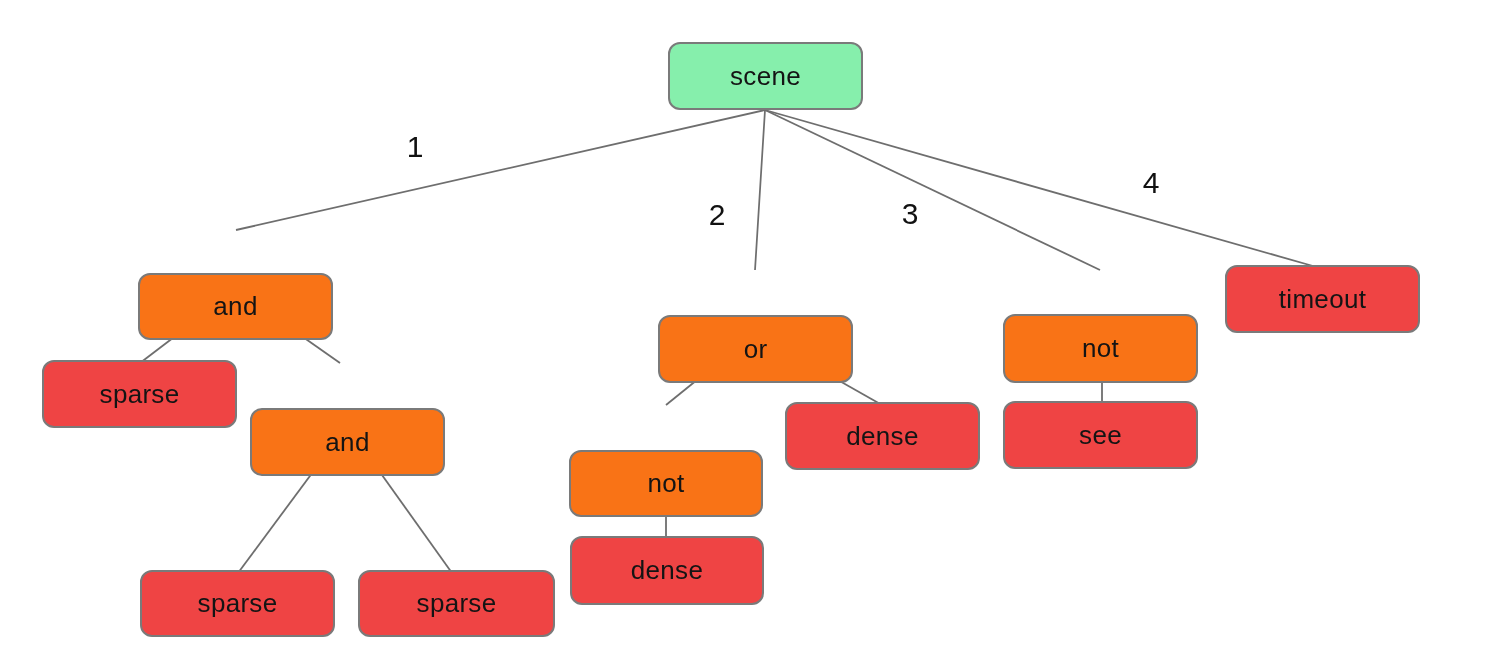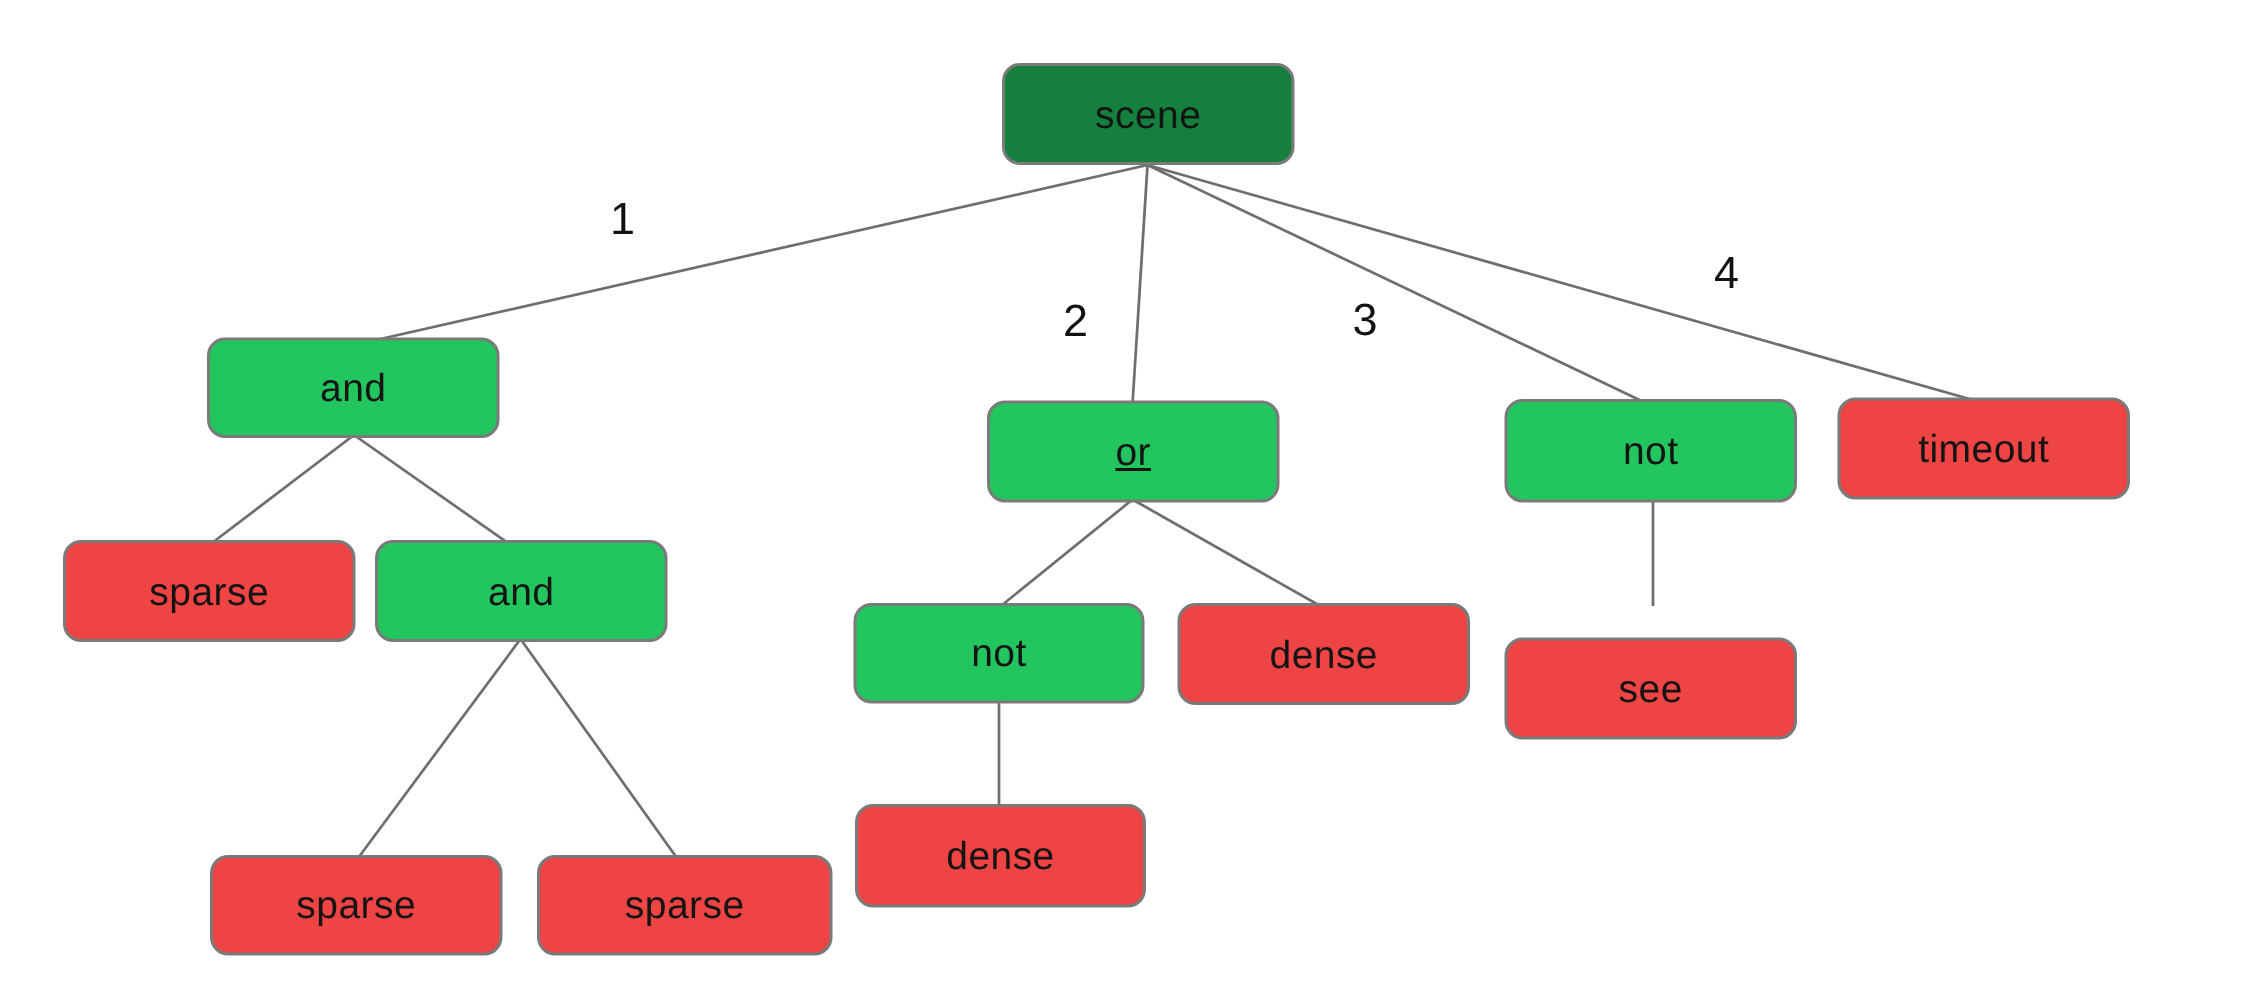--- a/index.html
+++ b/index.html
@@ -31,22 +31,22 @@
     display: flex;
     align-items: center;
     justify-content: center;
     border: 2px solid #7a7a7a;
     border-radius: 12px;
     font-size: 26px;
     color: #141414;
     box-sizing: border-box;
     letter-spacing: 0.3px;
   }
-  .node.tan  { background: #15803d; }
-  .node.pink { background: #22c55e; }
+  .node.tan  { background: #86efac; }
+  .node.pink { background: #f97316; margin-top: 48px; }
   .node.blue { background: #ef4444; }
   .edge-label {
     position: absolute;
     z-index: 3;
     transform: translate(-50%, -50%);
     font-size: 30px;
     color: #111111;
   }
 </style>
 </head>
@@ -69,25 +69,25 @@
     <line x1="1102" y1="334" x2="1102" y2="404"></line>
   </svg>
 
   <span class="edge-label" style="left:415px;  top:147px;">1</span>
   <span class="edge-label" style="left:717px;  top:215px;">2</span>
   <span class="edge-label" style="left:910px;  top:214px;">3</span>
   <span class="edge-label" style="left:1151px; top:183px;">4</span>
 
   <div class="node tan" style="left:668px;  top:42px;  width:195px; height:68px;">scene</div>
   <div class="node pink" style="left:138px;  top:225px; width:195px; height:67px;">and</div>
-  <div class="node pink" style="left:658px;  top:267px; width:195px; height:68px;text-decoration:underline;">or</div>
+  <div class="node pink" style="left:658px;  top:267px; width:195px; height:68px;">or</div>
   <div class="node pink" style="left:1003px; top:266px; width:195px; height:69px;">not</div>
   <div class="node blue" style="left:1225px; top:265px; width:195px; height:68px;">timeout</div>
   <div class="node blue" style="left:42px;   top:360px; width:195px; height:68px;">sparse</div>
   <div class="node pink" style="left:250px;  top:360px; width:195px; height:68px;">and</div>
   <div class="node pink" style="left:569px;  top:402px; width:194px; height:67px;">not</div>
   <div class="node blue" style="left:785px;  top:402px; width:195px; height:68px;">dense</div>
-  <div class="node blue" style="left:1003px; top:425px; width:195px; height:68px;">see</div>
+  <div class="node blue" style="left:1003px; top:401px; width:195px; height:68px;">see</div>
   <div class="node blue" style="left:570px;  top:536px; width:194px; height:69px;">dense</div>
   <div class="node blue" style="left:140px;  top:570px; width:195px; height:67px;">sparse</div>
   <div class="node blue" style="left:358px;  top:570px; width:197px; height:67px;">sparse</div>
 
 </div>
 
 </body></html>

